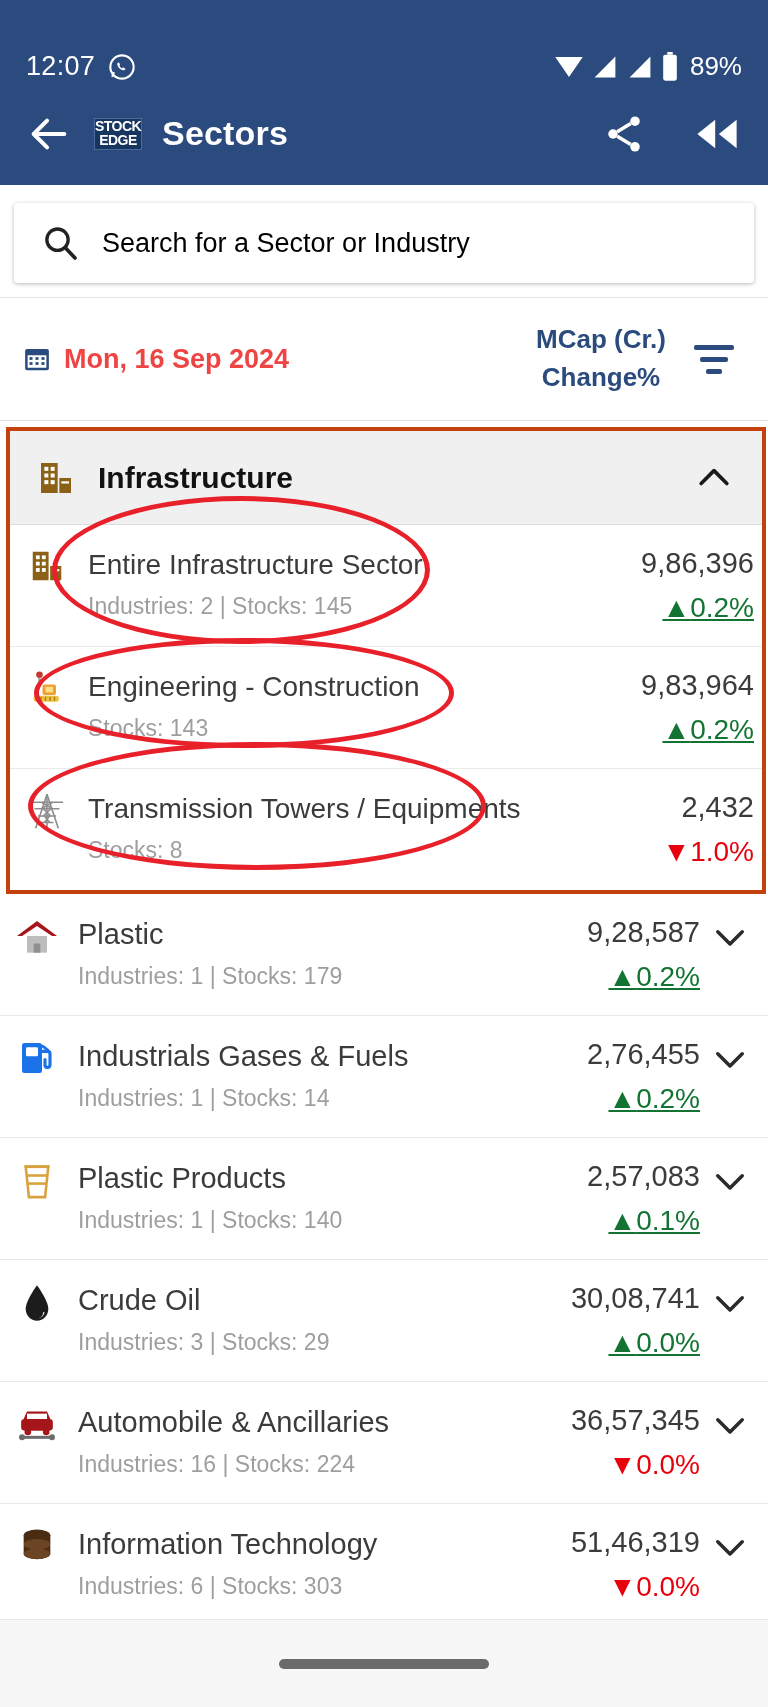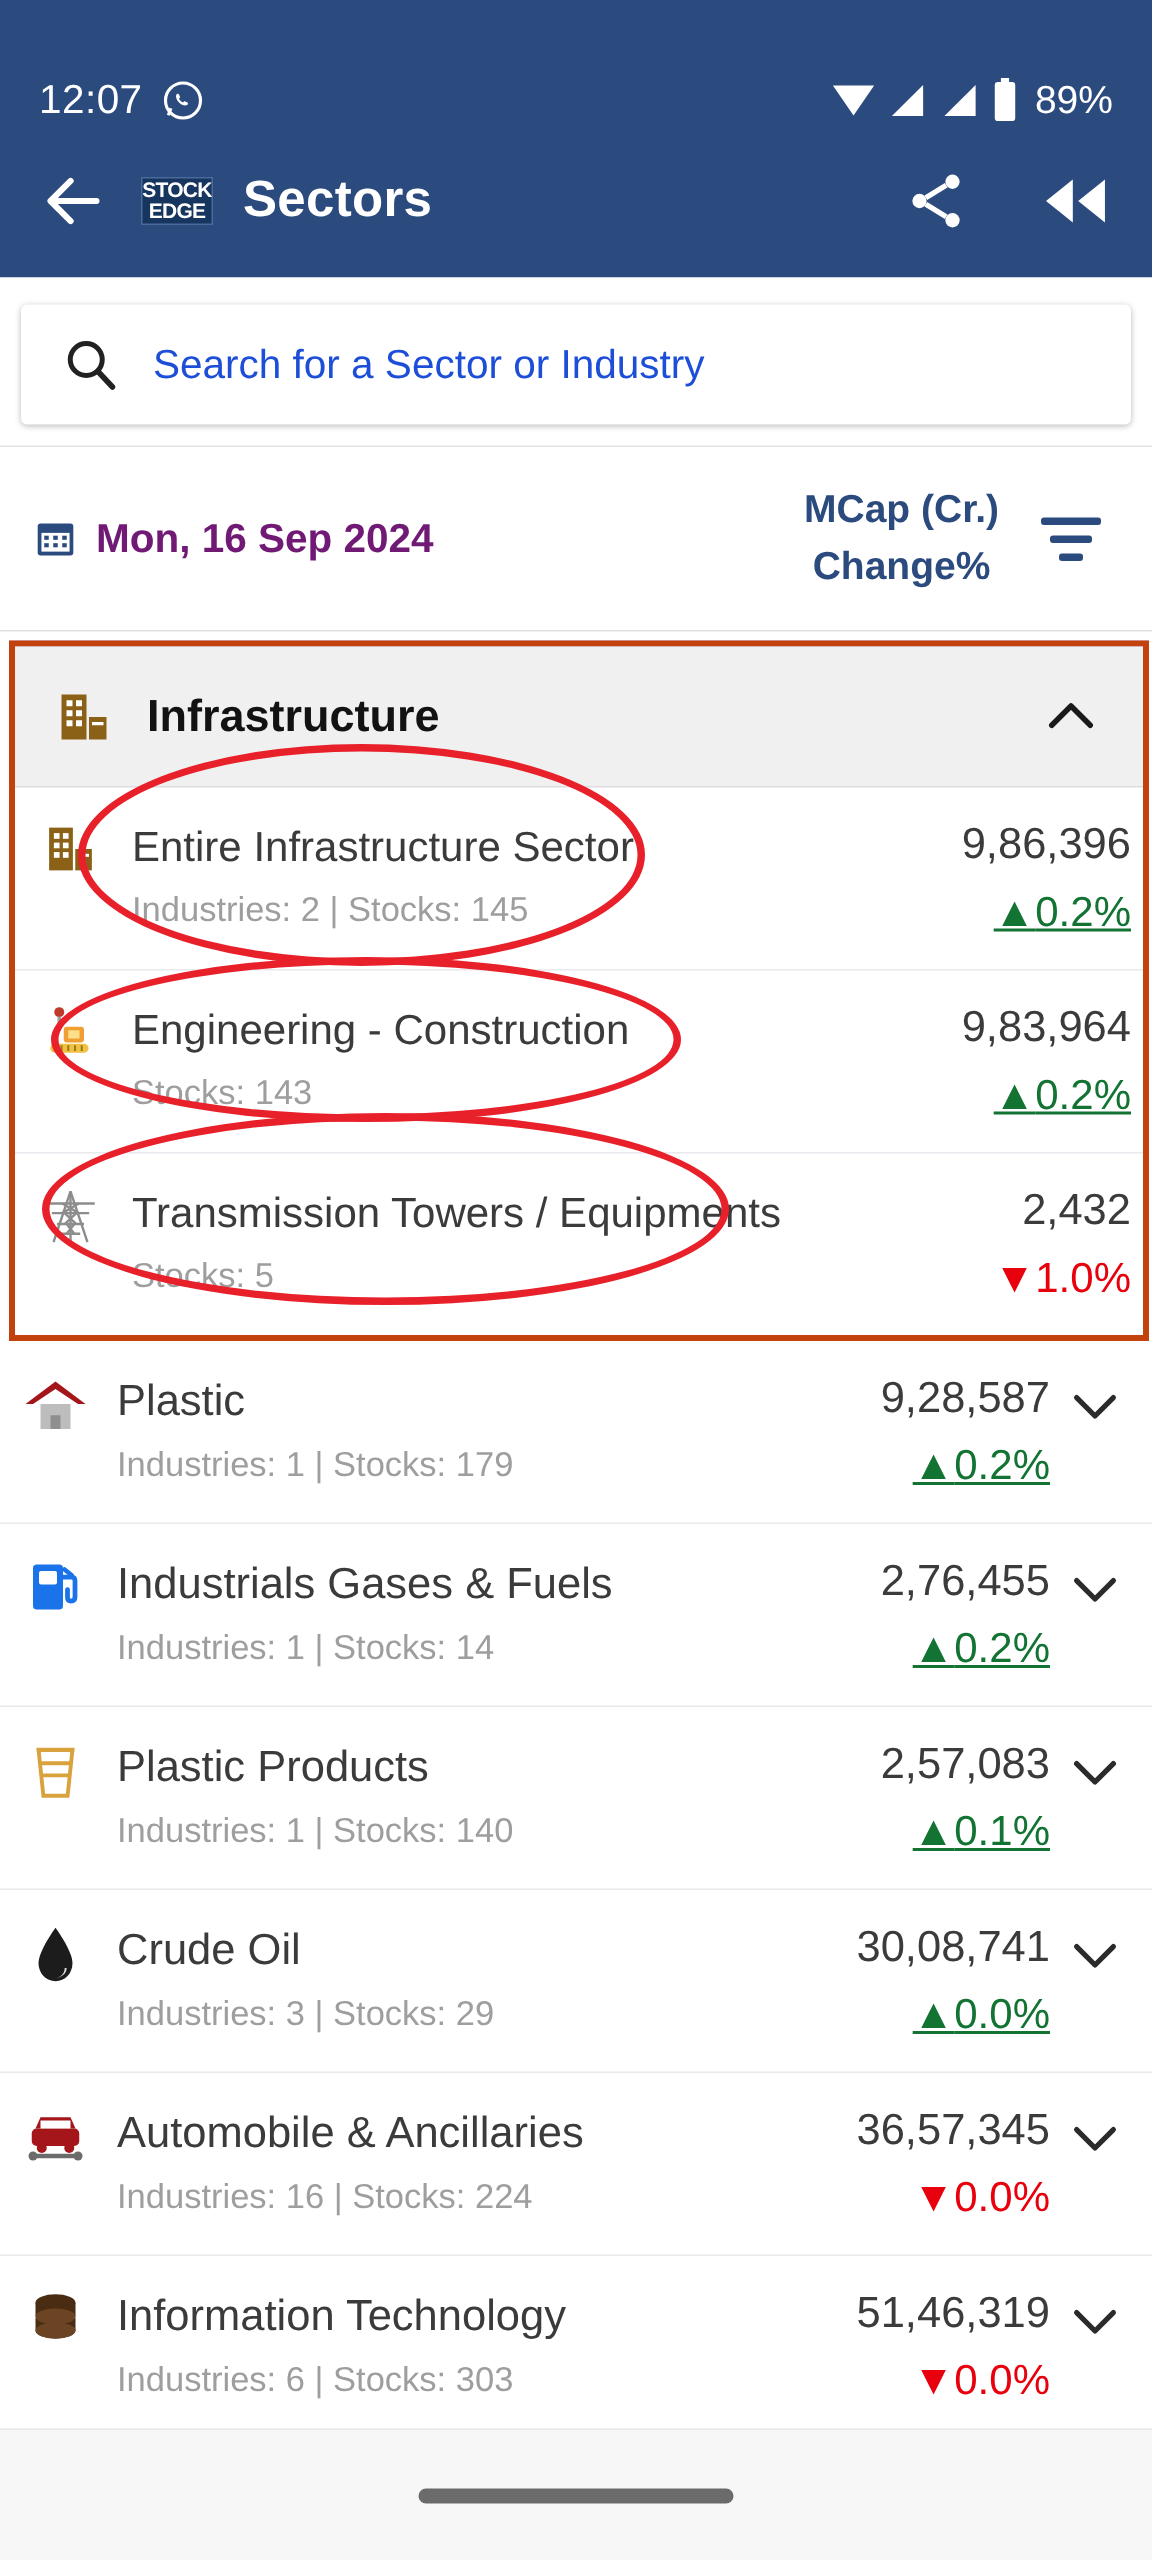--- a/index.html
+++ b/index.html
@@ -38,30 +38,30 @@
   .appbar-title{ font-size:34px; font-weight:700; margin-left:20px; letter-spacing:.2px;}
   .appbar-actions{ margin-left:auto; display:flex; align-items:center; gap:46px; }
 
   
   .search-wrap{ background:#fff; padding:18px 14px 14px 14px; }
   .search-box{
     height:80px; background:#fff; border-radius:4px;
     box-shadow:0 1px 4px rgba(0,0,0,.28);
     display:flex; align-items:center; padding:0 26px; gap:22px;
   }
-  .search-placeholder{ font-size:27px; color:#1d4ed8; }
+  .search-placeholder{ font-size:27px; color:#000000; }
 
   
   .daterow{
     border-top:1px solid #e3e3e3; border-bottom:1px solid #e0e0e0;
     height:124px; display:flex; align-items:center; padding:0 22px;
     background:#fff;
   }
   .date-left{ display:flex; align-items:center; gap:12px; }
-  .date-text{ font-size:27px; font-weight:700; color:#701a75; }
+  .date-text{ font-size:27px; font-weight:700; color:#ef4444; }
   .sort-block{
     margin-left:auto; text-align:center; color:#2b4a7d;
     font-size:26px; font-weight:700; line-height:1.45; margin-right:26px;
   }
   .filter-icon{ width:44px; display:flex; flex-direction:column; gap:7px; align-items:center; margin-right:10px;}
   .filter-icon i{ display:block; height:5px; background:#2b4a7d; border-radius:2px; }
   .filter-icon i:nth-child(1){ width:40px; }
   .filter-icon i:nth-child(2){ width:28px; }
   .filter-icon i:nth-child(3){ width:16px; }
 
@@ -277,21 +277,21 @@
         <g stroke="#8d8d8d" stroke-width="1" fill="none">
           <path d="M13 2 L6 23 M13 2 L20 23"></path>
           <path d="M3 7 L23 7 M5.3 11 L20.7 11 M7.4 15.5 L18.6 15.5 M9 19.5 L17 19.5"></path>
           <path d="M9.6 7 L16.4 11 M16.4 7 L9.6 11 M10.6 11 L15.4 15.5 M15.4 11 L10.6 15.5 M11.4 15.5 L14.6 19.5 M14.6 15.5 L11.4 19.5"></path>
           <path d="M13 2 L13 23"></path>
         </g>
       </svg>
     </div>
     <div class="row-mid">
       <div class="row-name">Transmission Towers / Equipments</div>
-      <div class="row-sub">Stocks: 5</div>
+      <div class="row-sub">Stocks: 8</div>
     </div>
     <div class="row-right">
       <div class="row-val">2,432</div>
       <div class="row-chg down">▼<span>1.0%</span></div>
     </div>
   </div>
 </div>
 
 <div class="toplist">
 

